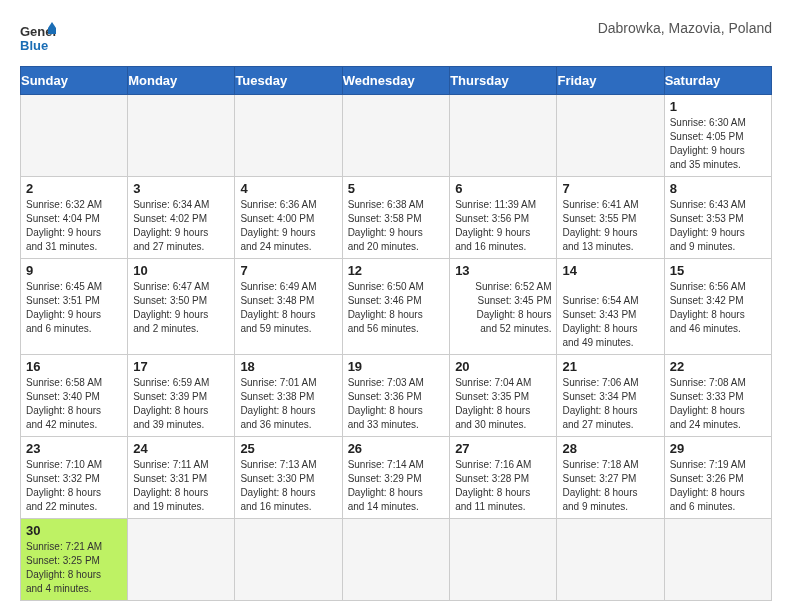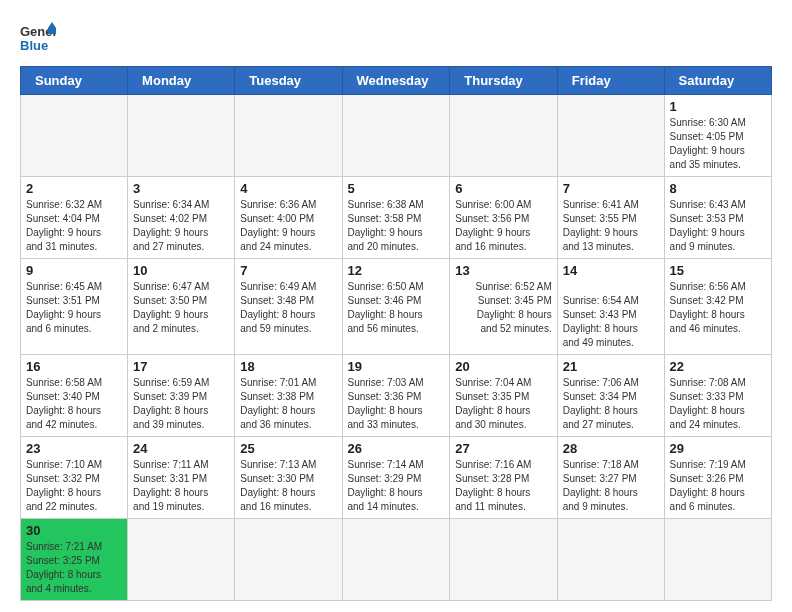--- a/index.html
+++ b/index.html
@@ -41,21 +41,21 @@
     .calendar {
       width: 100%;
       border-collapse: collapse;
       border: 1px solid #ccc;
     }
     .calendar th {
       background-color: #2d6cc0;
       color: #fff;
       font-size: 13px;
       font-weight: bold;
-      padding: 6px 14px;
+      padding: 6px 0;
       text-align: left;
       border: 1px solid #2558a0;
     }
     .calendar td {
       vertical-align: top;
       border: 1px solid #ccc;
       padding: 4px 5px;
       font-size: 10.5px;
       color: #333;
       width: 108px;
@@ -74,36 +74,37 @@
     }
     .day-info {
       font-size: 10px;
       color: #333;
       line-height: 1.4;
     }
     .last-row td {
       background: #f5f5f5;
     }
     .last-row td.has-data {
-      background: #22c55e;
+      background: #bef264;
     }
   </style>
 </head>
 <body>
 
 <div class="header-area">
   <div class="logo">
     <svg class="logo-icon" viewBox="0 0 36 36">
       <text x="0" y="16" font-size="13" font-weight="bold" fill="#333">General</text>
       <text x="0" y="30" font-size="13" font-weight="bold" fill="#1a6db5">Blue</text>
       <polygon points="28,8 36,8 32,2" fill="#1a6db5"></polygon>
       <polygon points="28,14 36,14 36,8 28,8" fill="#1a6db5"></polygon>
     </svg>
   </div>
   <div class="title-area">
+    <div class="subtitle">Dabrowka, Mazovia, Poland</div>
   </div>
 </div>
 
 <table class="calendar">
   <thead>
     <tr>
     <th>Sunday</th>
         <th>Monday</th>
         <th>Tuesday</th>
         <th>Wednesday</th>
@@ -152,21 +153,21 @@
         </td>
         <td>
           <span class="day-number">5</span>
           <div class="day-info" style="white-space: pre-line;">Sunrise: 6:38 AM
 Sunset: 3:58 PM
 Daylight: 9 hours
 and 20 minutes.</div>
         </td>
         <td>
           <span class="day-number">6</span>
-          <div class="day-info" style="white-space: pre-line;">Sunrise: 6:00 AM
+          <div class="day-info" style="white-space: pre-line;">Sunrise: 11:39 AM
 Sunset: 3:56 PM
 Daylight: 9 hours
 and 16 minutes.</div>
         </td>
         <td>
           <span class="day-number">7</span>
           <div class="day-info" style="white-space: pre-line;">Sunrise: 6:41 AM
 Sunset: 3:55 PM
 Daylight: 9 hours
 and 13 minutes.</div>

